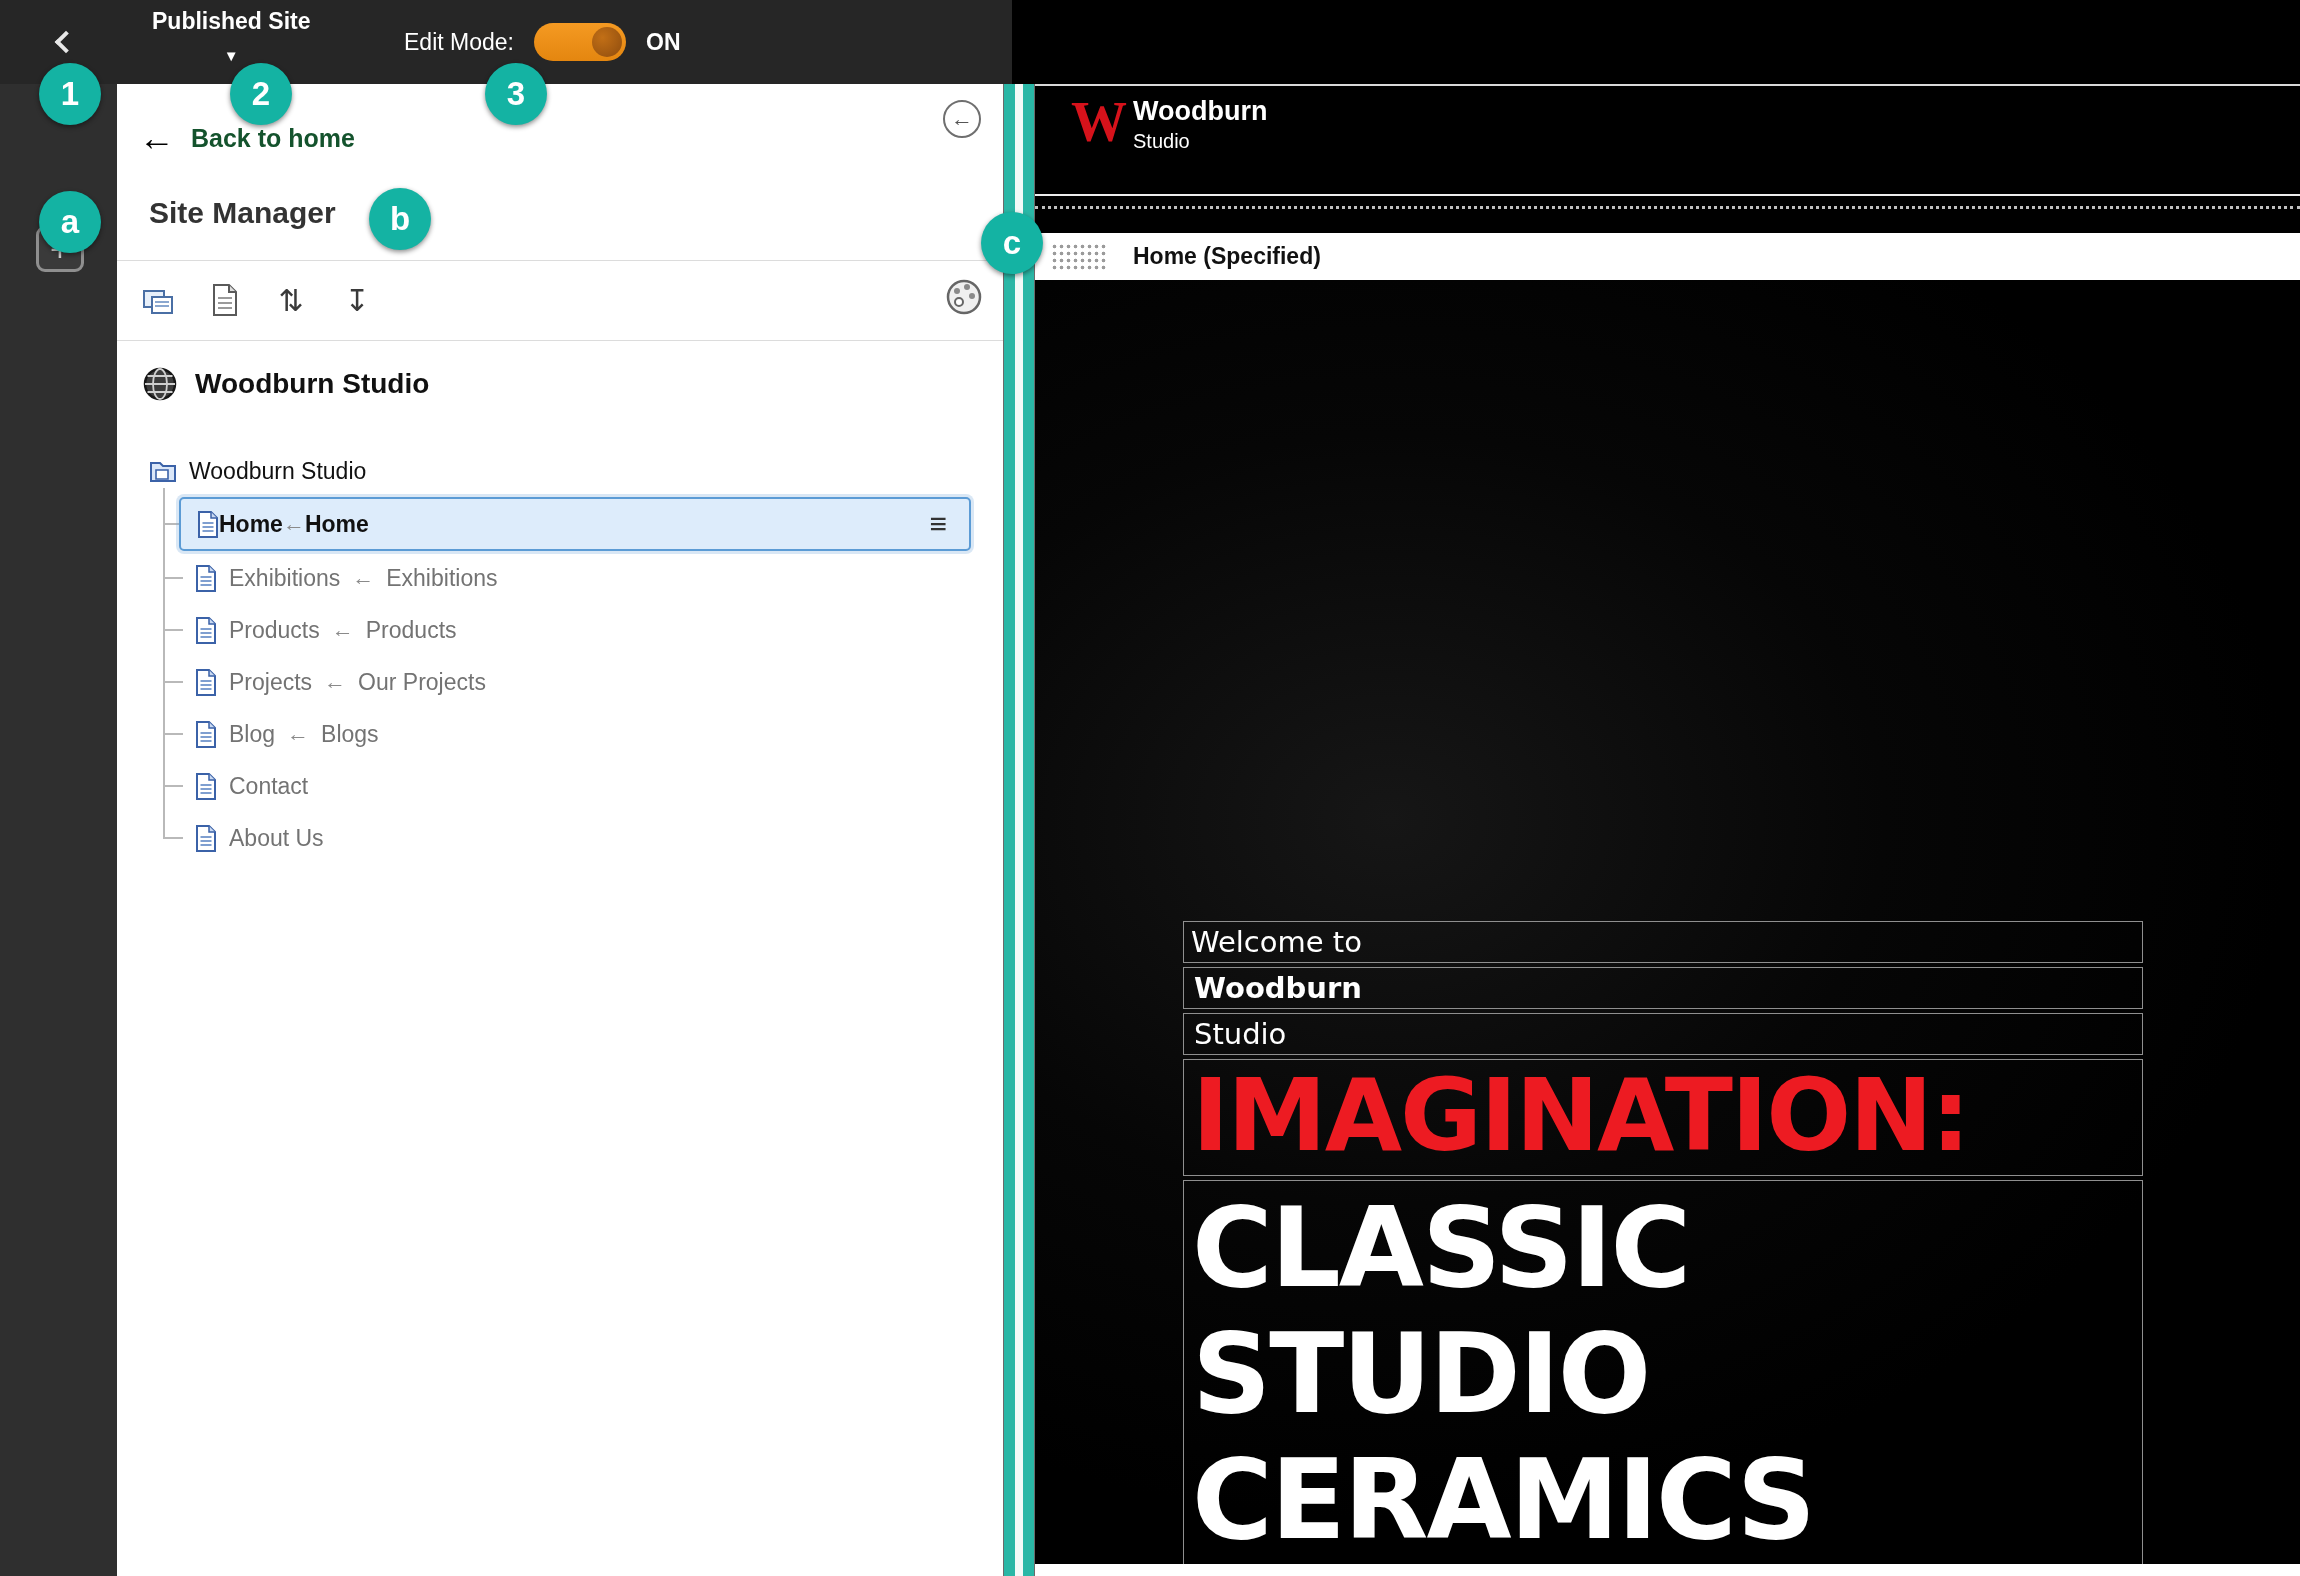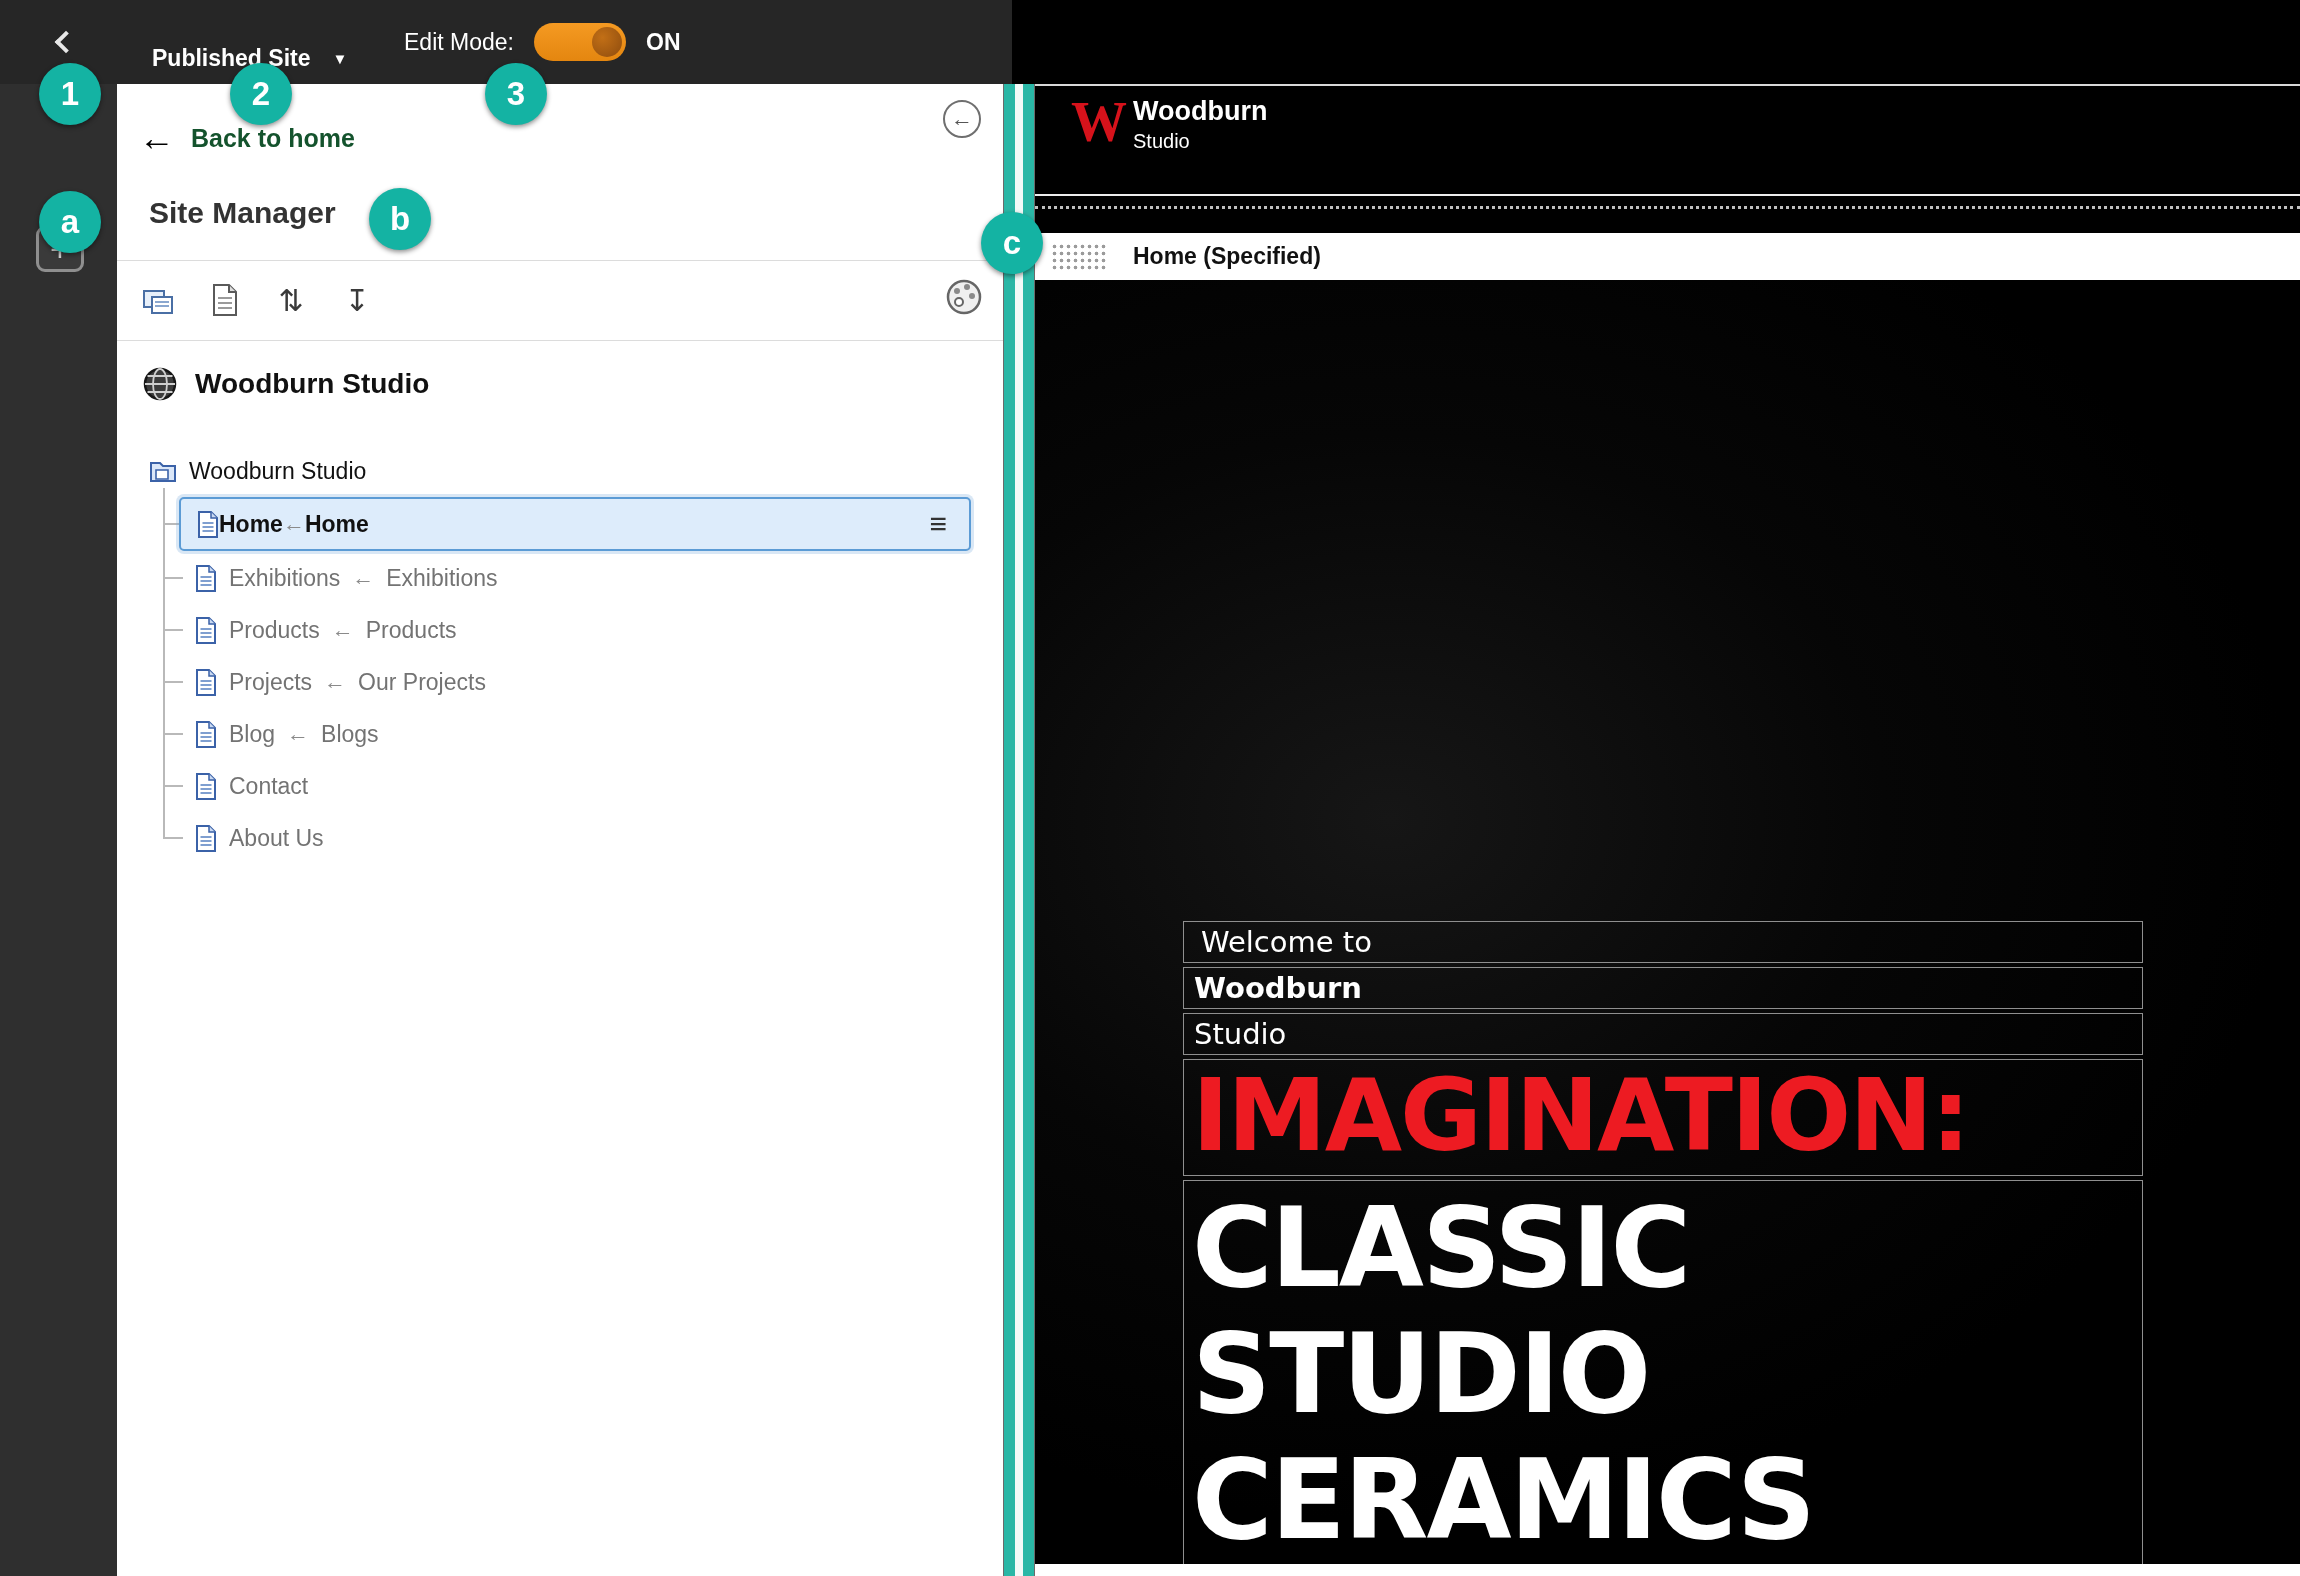--- a/index.html
+++ b/index.html
@@ -4,21 +4,21 @@
 <style>
   * { margin:0; padding:0; box-sizing:border-box; }
   html,body { background:#000; }
   body { font-family:"Liberation Sans", sans-serif; }
   .stage { position:relative; width:2300px; height:1576px; background:#000; overflow:hidden; }
 
   
   .topbar { position:absolute; left:0; top:0; width:1012px; height:84px; background:#262626; }
   .chev-btn { position:absolute; left:40px; top:20px; width:46px; height:44px; display:flex; align-items:center; justify-content:center; cursor:pointer; }
   .chev { width:16px; height:16px; border-left:4px solid #e8e8e8; border-bottom:4px solid #e8e8e8; transform:rotate(45deg); margin-left:6px; }
-  .pubsite { position:absolute; left:152px; top:16px; height:84px; display:flex; align-items:center; gap:22px; color:#fff; font-size:23px; font-weight:bold; cursor:pointer; }
+  .pubsite { position:absolute; left:152px; top:8px; height:84px; display:flex; align-items:center; gap:12px; color:#fff; font-size:23px; font-weight:bold; cursor:pointer;flex-direction:column; }
   .caret { font-size:15px; color:#fff; }
   .editmode-label { position:absolute; left:404px; top:0; height:84px; display:flex; align-items:center; color:#fff; font-size:23px; }
   .toggle { position:absolute; left:534px; top:23px; width:92px; height:38px; border-radius:19px; background:linear-gradient(to bottom,#f59a22,#e4860f); cursor:pointer; }
   .toggle .knob { position:absolute; right:4px; top:4px; width:30px; height:30px; border-radius:50%; background:radial-gradient(circle at 35% 35%, #c26f16, #8e4c0e); }
   .on-label { position:absolute; left:646px; top:0; height:84px; display:flex; align-items:center; color:#fff; font-size:23px; font-weight:bold; }
 
   
   .leftrail { position:absolute; left:0; top:84px; width:117px; height:1492px; background:#2f2f2f; }
   .add-btn { position:absolute; left:36px; top:142px; width:48px; height:46px; border:3px solid #8f8f8f; border-radius:9px; color:#cfcfcf; font-size:34px; display:flex; align-items:center; justify-content:center; cursor:pointer; background:#3a3a3a; }
 
@@ -64,21 +64,21 @@
   .logo-name { position:absolute; left:98px; top:10px; font-size:27px; font-weight:bold; color:#fff; }
   .logo-sub { position:absolute; left:98px; top:44px; font-size:20px; color:#fff; }
   .pv-hline { position:absolute; left:0; top:110px; width:100%; height:2px; background:#ececec; }
   .pv-dots { position:absolute; left:0; top:122px; width:100%; border-top:3px dotted rgba(255,255,255,.75); }
   .pv-areabar { position:absolute; left:0; top:149px; width:100%; height:47px; background:#fff; display:flex; align-items:center; gap:26px; padding-left:16px; }
   .drag-handle { width:56px; height:28px; background-image:radial-gradient(circle,#9b9b9b 1.7px,transparent 2.1px); background-size:7px 7px; cursor:grab; }
   .area-label { font-size:23px; font-weight:bold; color:#111; }
   .pv-content { position:absolute; left:0; top:196px; width:100%; height:1284px;
     background:radial-gradient(ellipse 900px 700px at 28% 42%, #161616 0%, #060606 55%, #000 100%); }
   .hero-box { position:absolute; left:148px; width:960px; border:1px solid #8f8f8f; color:#fff; font-family:"DejaVu Sans", sans-serif; }
-  .hb1 { top:641px; height:42px; font-size:29px; line-height:40px; padding-left:17px; font-weight:normal; }
+  .hb1 { top:641px; height:42px; font-size:29px; line-height:40px; padding-left:7px; font-weight:normal; }
   .hb2 { top:687px; height:42px; font-size:29px; line-height:40px; padding-left:10px; font-weight:bold; }
   .hb3 { top:733px; height:42px; font-size:29px; line-height:40px; padding-left:10px; font-weight:normal; }
   .hb-red { top:779px; height:117px; font-size:100px; line-height:112px; font-weight:bold; color:#ed1b22; padding-left:8px; letter-spacing:-2px; white-space:nowrap; }
   .hb-big { top:900px; height:386px; font-size:110px; line-height:126px; font-weight:bold; padding:4px 0 0 8px; letter-spacing:-2px; }
   .pv-bottomstrip { position:absolute; left:0; top:1480px; width:100%; height:12px; background:#fff; }
 
   
   .badge { position:absolute; width:62px; height:62px; border-radius:50%; background:#14b3a3; color:#fff; font-size:33px; font-weight:bold; display:flex; align-items:center; justify-content:center; z-index:60; box-shadow:0 2px 5px rgba(0,0,0,.45); }
   .bd1 { left:39px;  top:63px; }
   .bd2 { left:230px; top:63px; }

